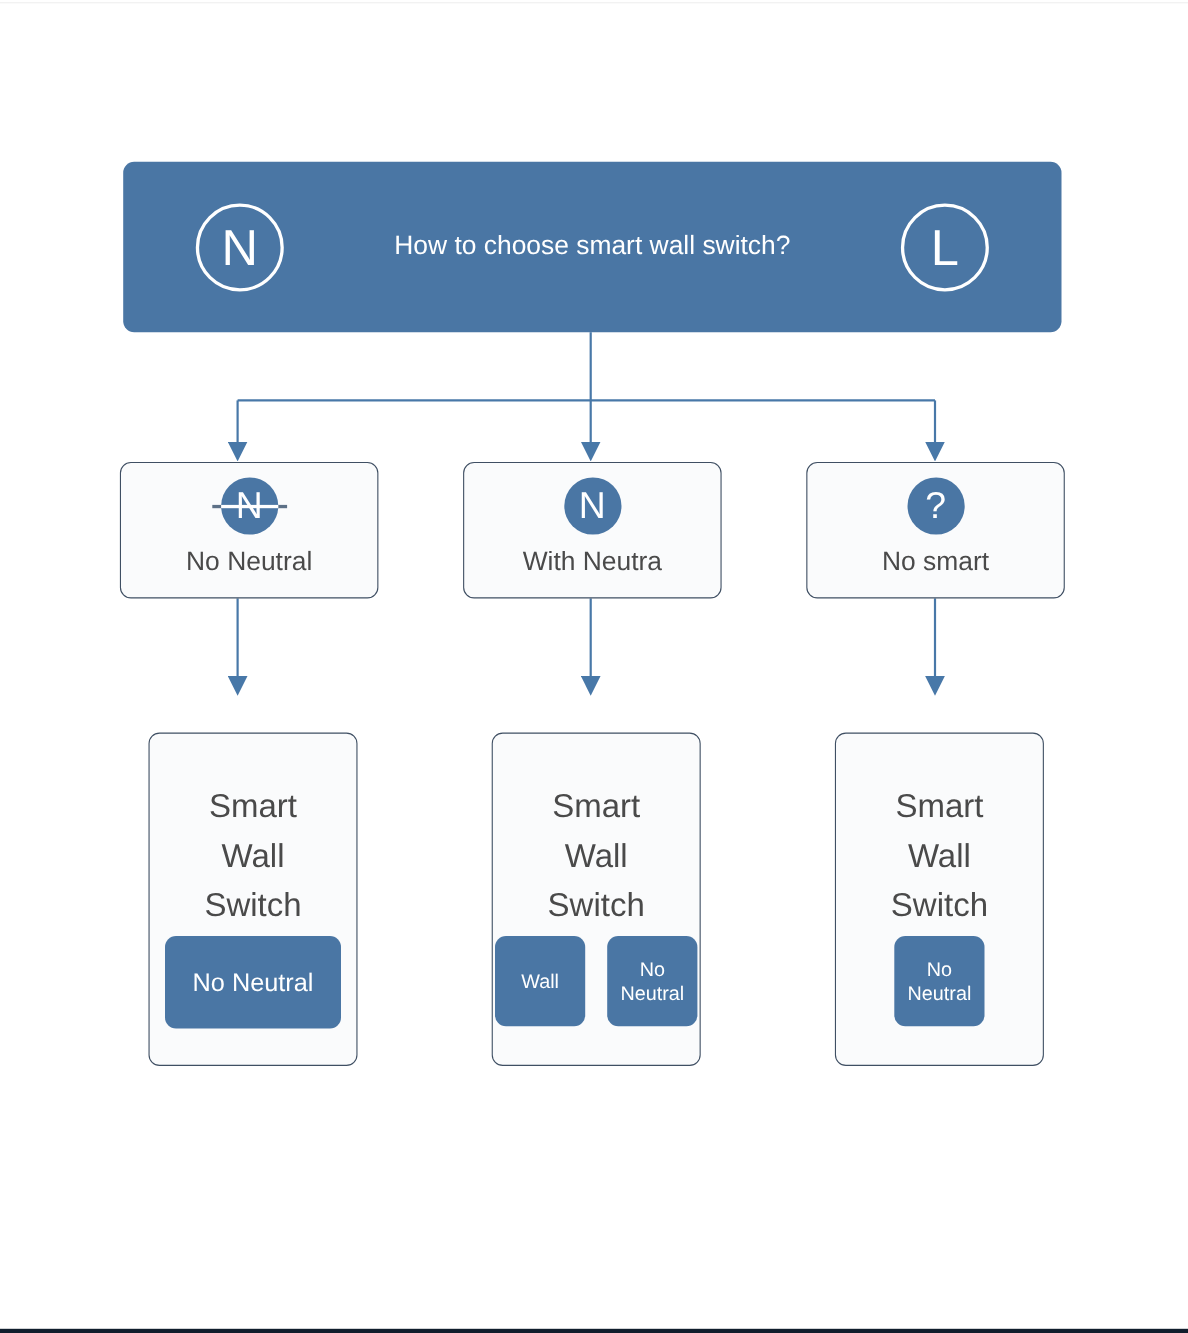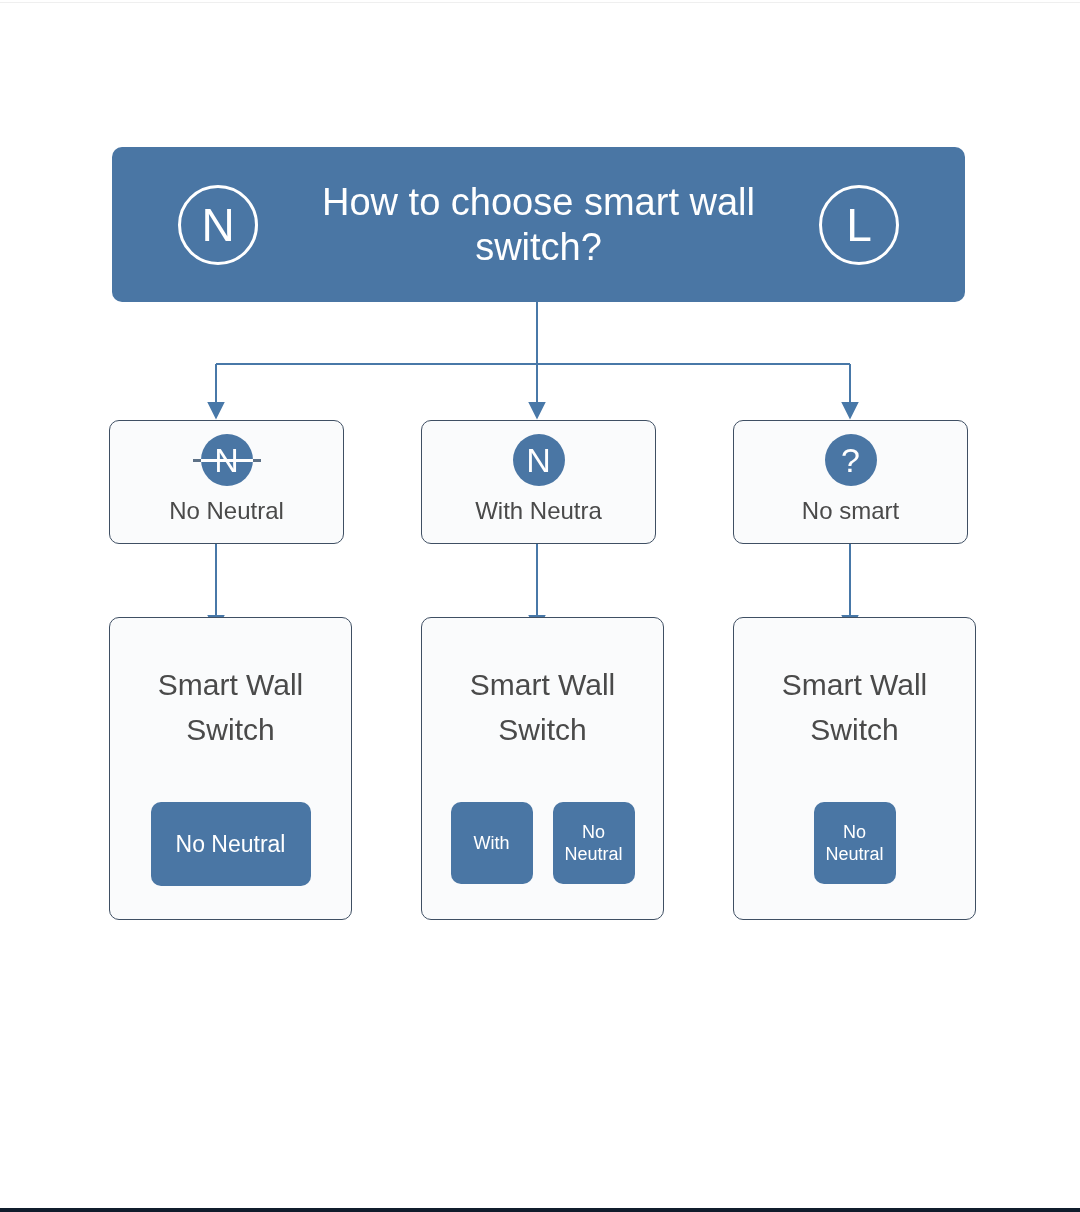--- a/index.html
+++ b/index.html
@@ -18,21 +18,21 @@
     background:var(--primary,#4a76a4);border-radius:10px;
     display:flex;align-items:center;justify-content:space-between;
     padding:0 66px;box-sizing:border-box;
   }
   .badge-circle{
     width:74px;height:74px;border:3px solid #ffffff;border-radius:50%;
     display:flex;align-items:center;justify-content:center;flex:0 0 auto;
     color:#ffffff;font-size:46px;font-weight:300;line-height:1;
   }
   .header-title{
-    flex:1;text-align:center;color:#ffffff;font-size:38px;line-height:1.18;
+    flex:1;text-align:center;color:#ffffff;font-size:24px;line-height:1.18;
     max-width:500px;margin:0 auto;
   }
 
   
   .connectors{position:absolute;left:0;top:0;width:1080px;height:1212px;pointer-events:none;}
 
   
   .node{
     position:absolute;top:420px;width:235px;height:124px;box-sizing:border-box;
     background:var(--node_bg,#fafbfc);border:1.5px solid var(--node_border,#3f4f63);
@@ -46,23 +46,24 @@
     background:var(--primary,#4a76a4);color:#ffffff;
     display:flex;align-items:center;justify-content:center;
     font-size:34px;font-weight:300;line-height:1;
   }
   .branch-icon .strike-outer{position:absolute;left:0;right:0;top:25px;height:2.5px;background:#5d7187;}
   .branch-icon .strike-inner{position:absolute;left:8px;width:52px;top:25px;height:2.5px;background:#ffffff;z-index:2;}
   .branch-label{margin-top:11px;font-size:24px;color:#4a4a4a;}
 
   
   .result{
-    position:absolute;top:617px;width:243px;height:303px;box-sizing:border-box;
+    position:absolute;top:666px;width:190px;height:303px;box-sizing:border-box;
     background:var(--node_bg,#fafbfc);border:1.5px solid var(--node_border,#3f4f63);
     border-radius:10px;
+    margin-left:26px;
   }
   .result.c1{left:109px;} .result.c2{left:421px;} .result.c3{left:733px;}
   .result-title{
     margin-top:44px;text-align:center;font-size:30px;line-height:1.5;color:#4a4a4a;
     padding:0 30px;
   }
   .btn-row{
     position:absolute;left:0;right:0;top:184px;
     display:flex;justify-content:center;align-items:flex-start;gap:20px;
   }
@@ -143,21 +144,21 @@
       <div class="chip chip-wide">
         <span>No Neutral</span>
       </div>
     </div>
   </div>
 
   <div class="result c2">
     <div class="result-title">Smart Wall Switch</div>
     <div class="btn-row">
       <div class="chip chip-square">
-        <span>With</span>
+        <span>Wall</span>
       </div>
       <div class="chip chip-square">
         <span>No Neutral</span>
       </div>
     </div>
   </div>
 
   <div class="result c3">
     <div class="result-title">Smart Wall Switch</div>
     <div class="btn-row">

